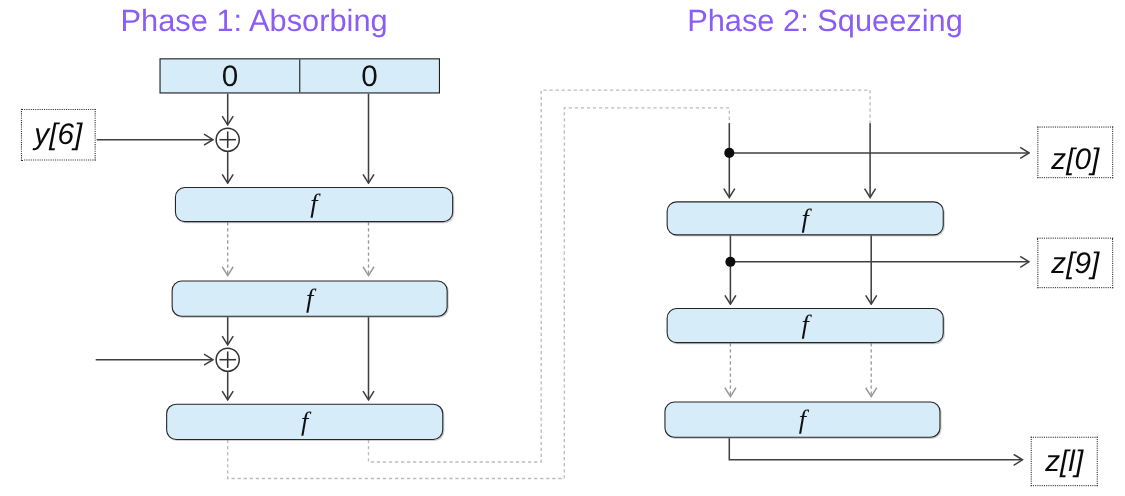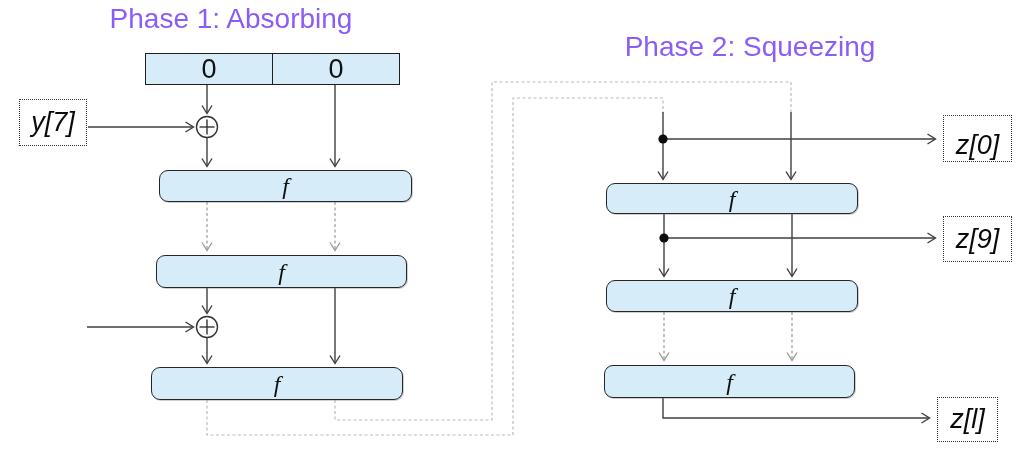--- a/index.html
+++ b/index.html
@@ -117,21 +117,21 @@
       <line x1="207" y1="119.5" x2="207" y2="134.5"></line>
     </g>
     <g stroke="#333" stroke-width="1.4" fill="#ffffff">
       <circle cx="207" cy="327" r="10.5"></circle>
       <line x1="199.5" y1="327" x2="214.5" y2="327"></line>
       <line x1="207" y1="319.5" x2="207" y2="334.5"></line>
     </g>
   </svg>
 
   <div class="abs phase-title" style="left:231px;top:3px;">Phase 1: Absorbing</div>
-  <div class="abs phase-title" style="left:750px;top:3px;margin-top:28px;">Phase 2: Squeezing</div>
+  <div class="abs phase-title" style="left:750px;top:3px;">Phase 2: Squeezing</div>
 
   <div class="abs state-register" style="left:145px;top:53px;width:255px;height:32px;">
     <div class="state-cell">0</div>
     <div class="state-cell">0</div>
   </div>
 
   <div class="abs f-box" style="left:159px;top:170px;width:253px;height:32px;">
     <span class="f-label">f</span>
   </div>
   <div class="abs f-box" style="left:156px;top:255px;width:251px;height:33px;">
@@ -145,21 +145,21 @@
     <span class="f-label">f</span>
   </div>
   <div class="abs f-box" style="left:606px;top:280px;width:252px;height:32px;">
     <span class="f-label">f</span>
   </div>
   <div class="abs f-box" style="left:604px;top:365px;width:251px;height:33px;">
     <span class="f-label">f</span>
   </div>
 
   <div class="abs io-label" style="left:19px;top:99px;width:68px;height:47px;">
-    <span class="txt">y[7]</span>
+    <span class="txt">y[6]</span>
   </div>
 
   <div class="abs io-label" style="left:943px;top:115px;width:69px;height:47px;align-items:flex-end;">
     <span class="txt">z[0]</span>
   </div>
   <div class="abs io-label" style="left:943px;top:216px;width:69px;height:46px;">
     <span class="txt">z[9]</span>
   </div>
   <div class="abs io-label" style="left:937px;top:397px;width:61px;height:45px;">
     <span class="txt">z[l]</span>

